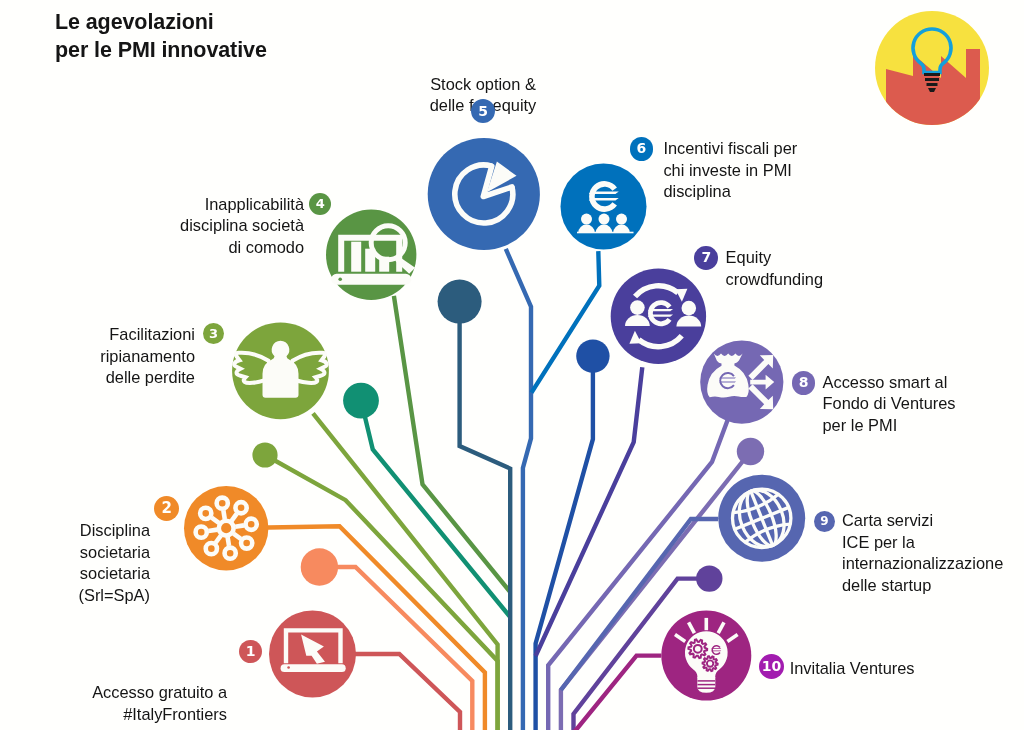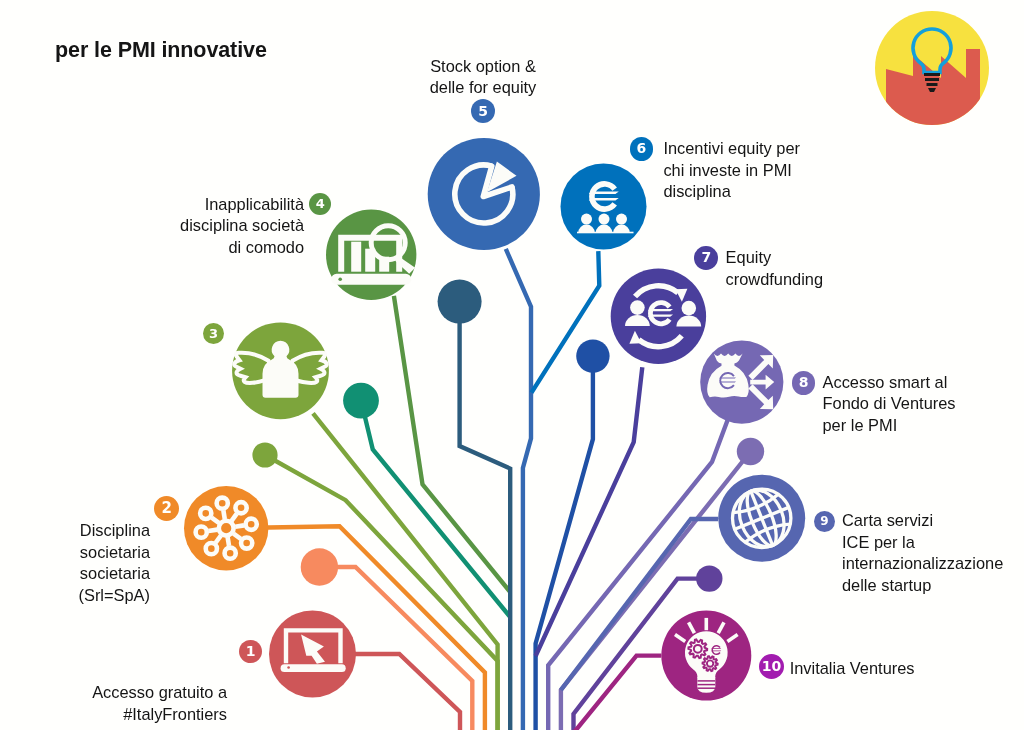--- a/index.html
+++ b/index.html
@@ -5,21 +5,21 @@
 <style>
   html,body{margin:0;padding:0;background:#fffffd;}
   body{width:1024px;height:730px;overflow:hidden;
        font-family:"Liberation Sans",sans-serif;}
   #stage{position:relative;width:1024px;height:730px;background:#fffffd;overflow:hidden;}
   #main{position:absolute;left:0;top:0;}
   .title{position:absolute;left:55px;top:9px;font-size:21.5px;font-weight:bold;
          color:#151515;line-height:27.5px;white-space:nowrap;letter-spacing:-0.1px;}
   .lbl{position:absolute;font-size:16.4px;color:#151515;line-height:21.6px;white-space:nowrap;}
   .lbl.r{text-align:right;}
-  .lbl.c{text-align:center;}
+  .lbl.c{text-align:center;margin-top:18px;}
   .badge{position:absolute;border-radius:50%;color:#fff;font-weight:bold;
          text-align:center;font-family:"DejaVu Sans",sans-serif;}
 </style>
 </head>
 <body>
 
 <div id="stage">
 <svg id="main" width="1024" height="730" viewBox="0 0 1024 730">
 <g>
 <path d="M312.5,654.0 L399.3,654.0 L460.0,712.0 L460.0,733.0" fill="none" stroke="#CE5658" stroke-width="4.4"></path>
@@ -218,31 +218,32 @@
 </g>
 <path d="M932,29 a19,19 0 0 1 11,34.5 q-3,2 -3,6 v3 h-16 v-3 q0,-4 -3,-6 a19,19 0 0 1 11,-34.5 z" fill="none" stroke="#14A0DB" stroke-width="3.6"></path>
 <g>
 <rect x="924" y="73" width="16" height="3" fill="#1a1a1a"></rect>
 <rect x="925" y="78" width="14" height="3" fill="#1a1a1a"></rect>
 <rect x="926.5" y="83" width="11" height="3" fill="#1a1a1a"></rect>
 <path d="M928,88 h8 l-2,4 h-4 z" fill="#1a1a1a"></path>
 </g>
 </g>
 </svg>
-<div class="title"><br><span>per le PMI innovative</span></div>
+<div class="title"><span>Le agevolazioni</span><br><span>per le PMI innovative</span></div>
 <div class="lbl r" style="right:797px;top:638.0px;margin-top:44px;"><span>Accesso gratuito a</span><br><span>#ItalyFrontiers</span></div>
 <div class="badge" style="left:239.0px;top:639.5px;width:23.4px;height:23.4px;line-height:23.4px;background:#CE5658;font-size:14px;"><span>1</span></div>
 <div class="lbl r" style="right:874px;top:520px;"><span>Disciplina</span><br><span>societaria</span><br><span>societaria</span><br><span>(Srl=SpA)</span></div>
 <div class="badge" style="left:154.2px;top:496.1px;width:25.2px;height:25.2px;line-height:25.2px;background:#F08A28;font-size:15px;"><span>2</span></div>
+<div class="lbl r" style="right:829px;top:324.0px;"><span>Facilitazioni</span><br><span>ripianamento</span><br><span>delle perdite</span></div>
 <div class="badge" style="left:202.7px;top:322.7px;width:21.8px;height:21.8px;line-height:21.8px;background:#7DA53C;font-size:13px;"><span>3</span></div>
 <div class="lbl r" style="right:720px;top:193.5px;text-align:right;"><span>Inapplicabilità</span><br><span>disciplina società</span><br><span>di comodo</span></div>
 <div class="badge" style="left:309.0px;top:192.7px;width:22.4px;height:22.4px;line-height:22.4px;background:#599544;font-size:13px;"><span>4</span></div>
 <div class="lbl c" style="left:483.0px;top:55.5px;transform:translateX(-50%);"><span>Stock option &amp;</span><br><span>delle for equity</span></div>
 <div class="badge" style="left:471.0px;top:99.3px;width:24.0px;height:24.0px;line-height:24.0px;background:#3569B2;font-size:14px;"><span>5</span></div>
-<div class="lbl" style="left:663.4px;top:138.0px;"><span>Incentivi equity per</span><br><span>chi investe in PMI</span><br><span>disciplina</span></div>
+<div class="lbl" style="left:663.4px;top:138.0px;"><span>Incentivi fiscali per</span><br><span>chi investe in PMI</span><br><span>disciplina</span></div>
 <div class="badge" style="left:629.8px;top:137.4px;width:23.4px;height:23.4px;line-height:23.4px;background:#0071BC;font-size:14px;"><span>6</span></div>
 <div class="lbl" style="left:725.6px;top:247.3px;"><span>Equity</span><br><span>crowdfunding</span></div>
 <div class="badge" style="left:694.4px;top:246.3px;width:23.8px;height:23.8px;line-height:23.8px;background:#4A3F9C;font-size:14px;"><span>7</span></div>
 <div class="lbl" style="left:822.5px;top:371.5px;"><span>Accesso smart al</span><br><span>Fondo di Ventures</span><br><span>per le PMI</span></div>
 <div class="badge" style="left:791.9px;top:371.4px;width:23.4px;height:23.4px;line-height:23.4px;background:#7568B3;font-size:14px;"><span>8</span></div>
 <div class="lbl" style="left:842.0px;top:510.3px;"><span>Carta servizi</span><br><span>ICE per la</span><br><span>internazionalizzazione</span><br><span>delle startup</span></div>
 <div class="badge" style="left:814.0px;top:511.3px;width:21.0px;height:21.0px;line-height:21.0px;background:#5666B0;font-size:12px;"><span>9</span></div>
 <div class="lbl" style="left:789.7px;top:658.0px;"><span>Invitalia Ventures</span></div>
 <div class="badge" style="left:758.9px;top:654.4px;width:25.0px;height:25.0px;line-height:25.0px;background:#a21caf;font-size:14px;"><span>10</span></div>
 </div>

